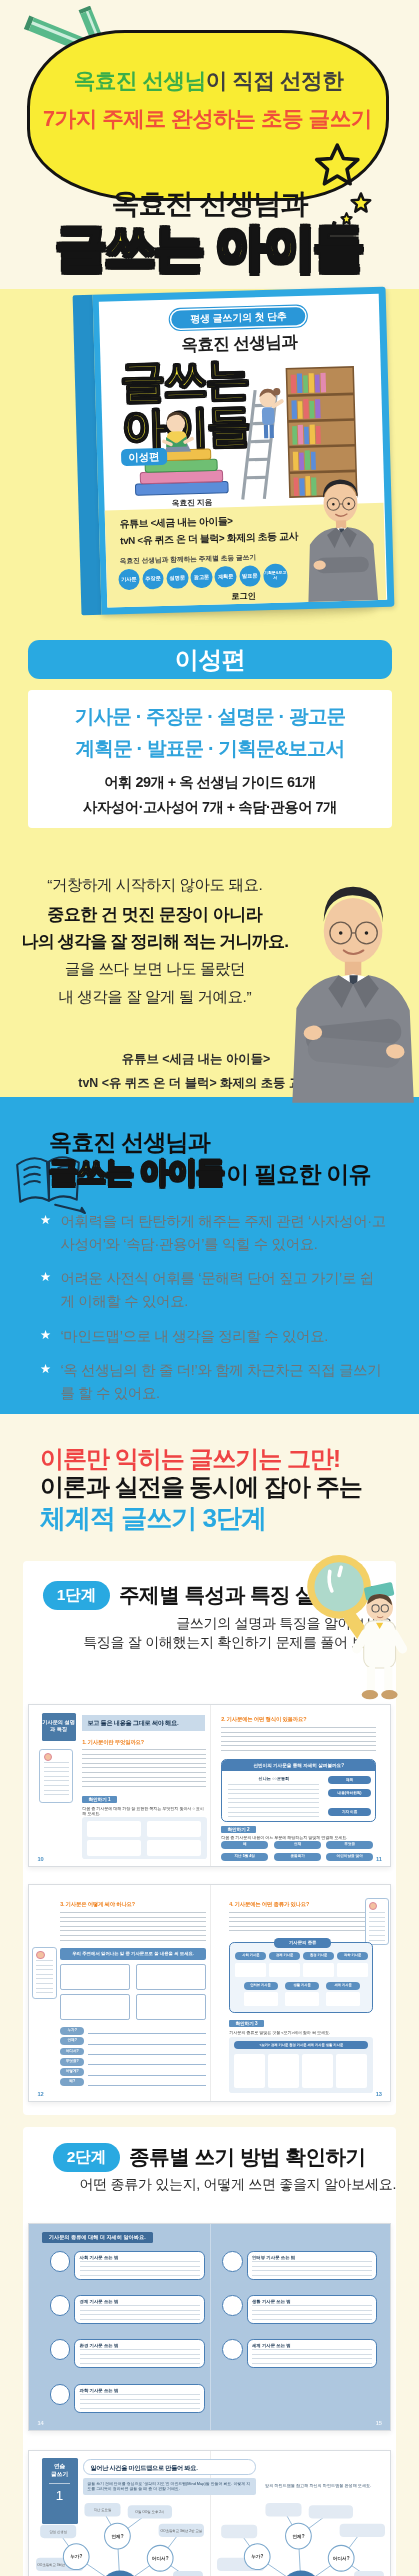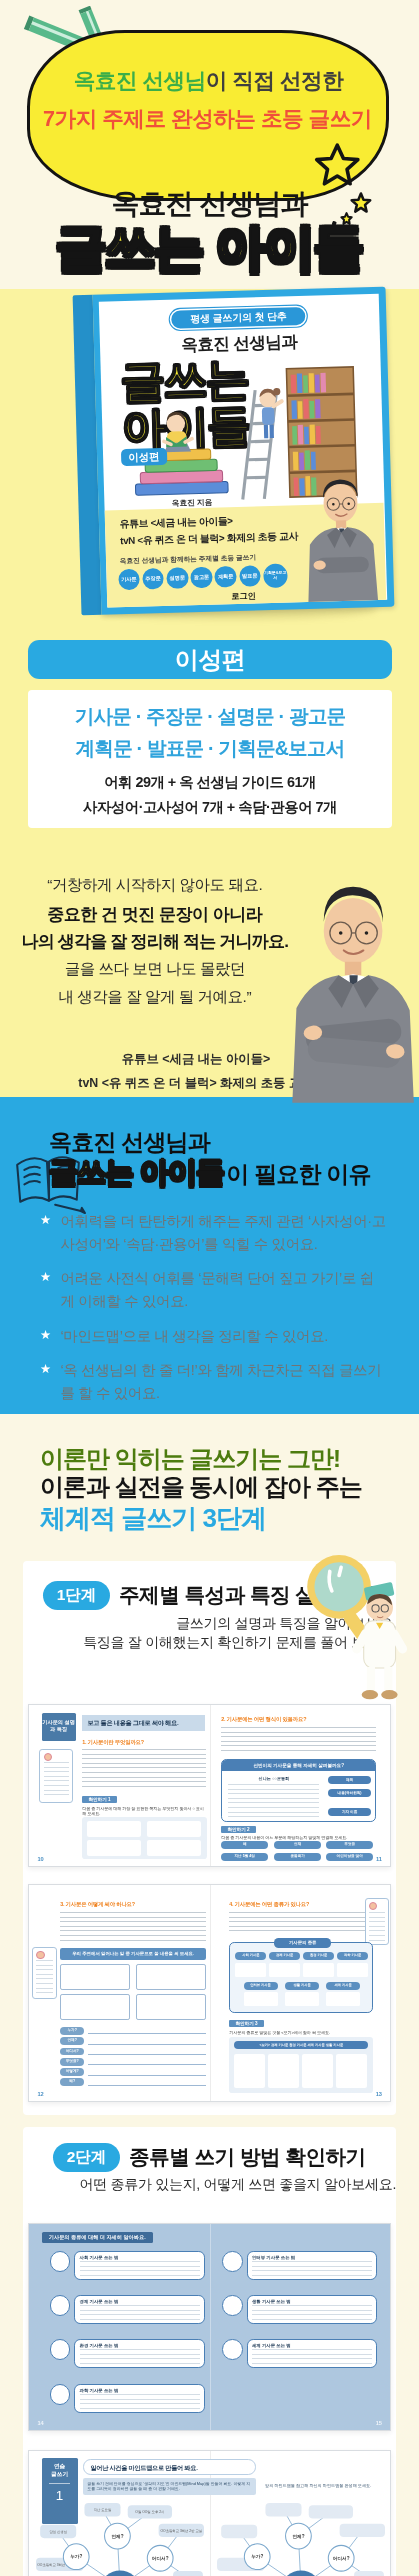--- a/index.html
+++ b/index.html
@@ -306,21 +306,21 @@
     <div class="rrow">
       <span class="rstar">★</span>
       <span class="rtxt">‘마인드맵’으로 내 생각을 정리할 수 있어요.</span>
     </div>
     <div class="rrow">
       <span class="rstar">★</span>
       <span class="rtxt">‘옥 선생님의 한 줄 더!’와 함께 차근차근 직접 글쓰기를 할 수 있어요.</span>
     </div>
   </div>
 
-  <div class="a" style="left:40px;top:1443px;font-size:24px;font-weight:900;color:#4d7c0f;letter-spacing:-1px;">이론만 익히는 글쓰기는 그만!</div>
+  <div class="a" style="left:40px;top:1443px;font-size:24px;font-weight:900;color:#ef4444;letter-spacing:-1px;">이론만 익히는 글쓰기는 그만!</div>
   <div class="a" style="left:40px;top:1471px;font-size:24px;font-weight:900;color:#151515;letter-spacing:-1px;">이론과 실전을 동시에 잡아 주는</div>
   <div class="a" style="left:40px;top:1501px;font-size:26px;font-weight:900;color:#29A9E1;letter-spacing:-1px;">체계적 글쓰기 3단계</div>
 
   <div class="a" style="left:299px;top:1535px;z-index:2;">
     <svg width="113" height="173" viewBox="0 0 220 335">
       <circle cx="78" cy="100" r="62" fill="#f3d066"></circle>
       <circle cx="78" cy="100" r="48" fill="#aed9cb"></circle>
       <path d="M60,70 Q56,92 64,108" stroke="#fff" stroke-width="7" fill="none" stroke-linecap="round"></path>
       <path d="M82,62 L78,78" stroke="#fff" stroke-width="7" fill="none" stroke-linecap="round"></path>
       <rect x="104" y="142" width="26" height="84" rx="12" fill="#f3d066" transform="rotate(-35 117 184)"></rect>

